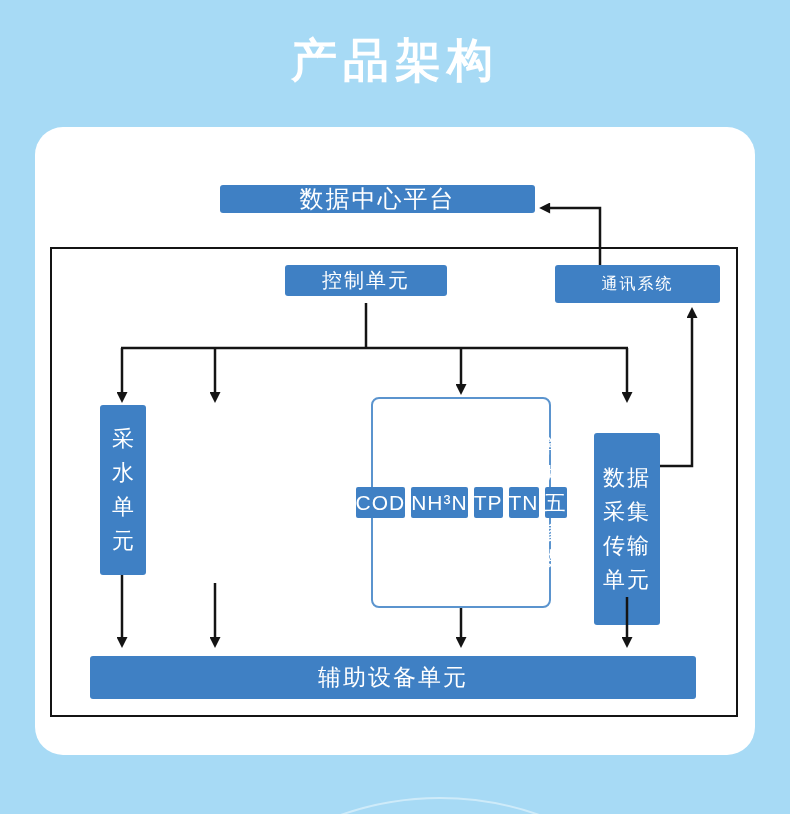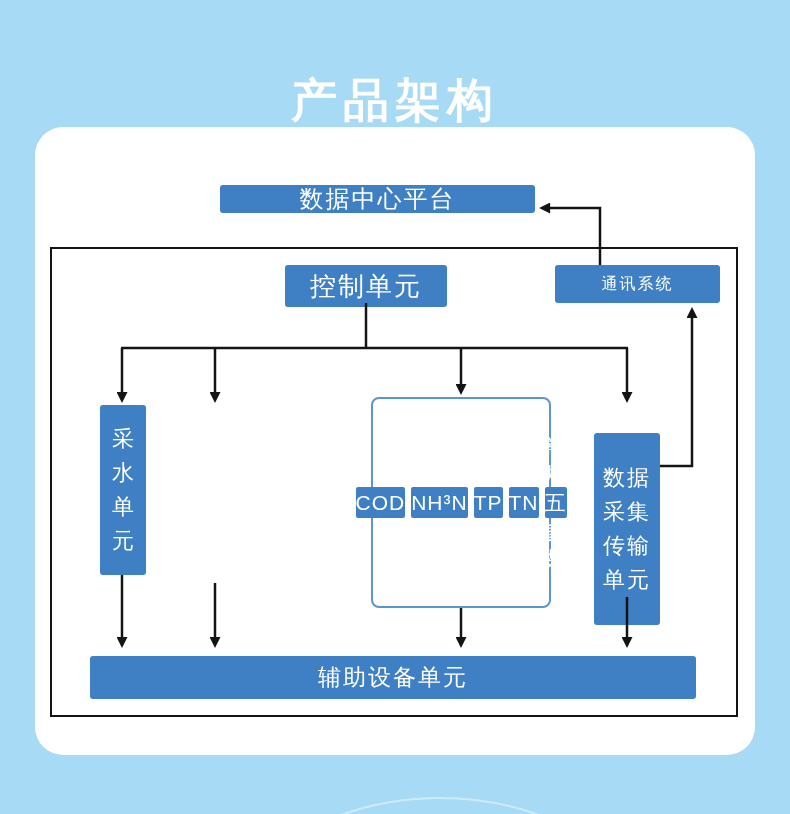--- a/index.html
+++ b/index.html
@@ -10,42 +10,41 @@
     font-family:"Liberation Sans","DejaVu Sans",sans-serif;
     overflow:hidden;
   }
   .page-title {
     text-align:center;
     padding-top:30px;
     font-size:46px;
     font-weight:bold;
     color:#ffffff;
     letter-spacing:6px;
-    margin-top:40px;
   }
   .card {
     position:absolute;
     left:35px; top:127px;
     width:720px; height:628px;
     background:#ffffff;
     border-radius:28px;
   }
   .bluebox {
     position:absolute;
     background:#3F80C4;
     color:#ffffff;
     display:flex;
     align-items:center;
     justify-content:center;
     text-align:center;
     border-radius:3px;
     letter-spacing:2px;
   }
   .box-datacenter { left:185px; top:58px;  width:315px; height:28px; font-size:24px; }
-  .box-control    { left:250px; top:138px; width:162px; height:42px; font-size:26px; }
+  .box-control    { left:250px; top:138px; width:162px; height:31px; font-size:20px; }
   .box-comm       { left:520px; top:138px; width:165px; height:38px; font-size:16px; }
   .box-water      { left:65px;  top:278px; width:46px;  height:170px; }
   .box-pretreat   { left:156px; top:278px; width:46px;  height:178px; }
   .box-collect    { left:559px; top:278px; width:66px;  height:192px;margin-top:28px; }
   .box-aux        { left:55px;  top:529px; width:606px; height:43px; font-size:23px; }
   .vtext {
     display:block;
     width:26px;
     font-size:22px;
     line-height:1.55;

